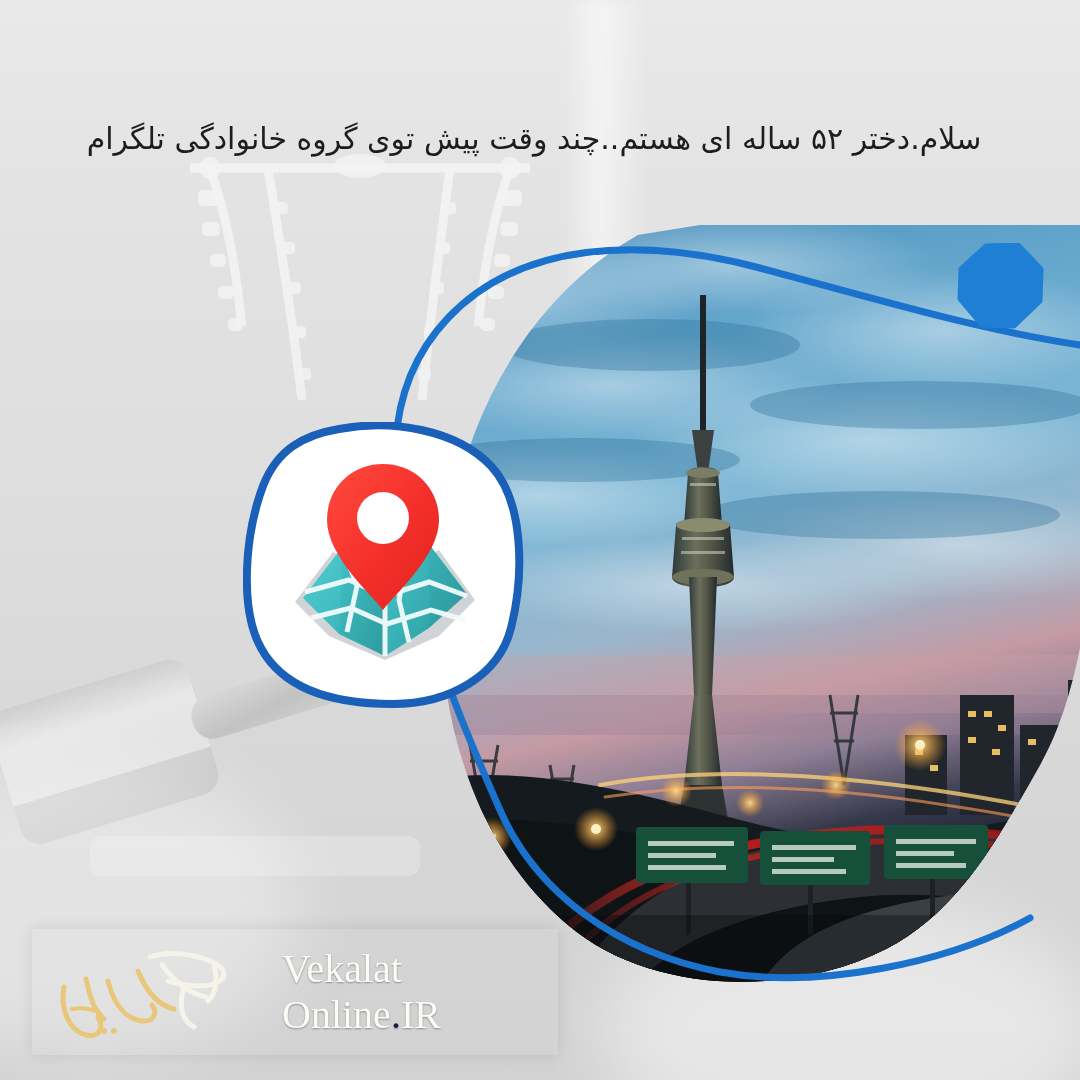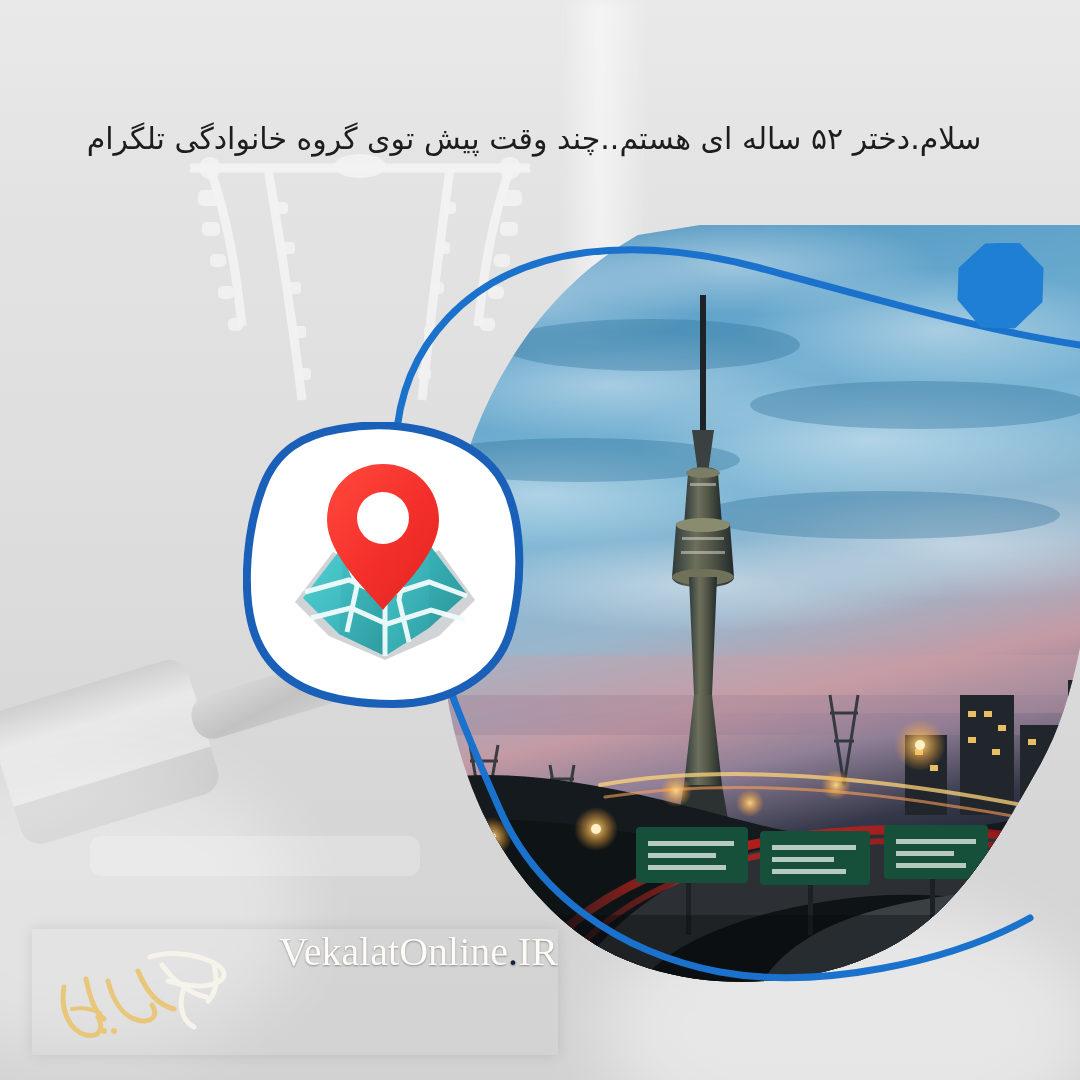--- a/index.html
+++ b/index.html
@@ -47,21 +47,21 @@
     font-size:30px;font-weight:400;line-height:62px;
     color:#1d1d1d;letter-spacing:0px;text-align:center;
   }
   .headline span{display:inline-block;transform:translateX(-6px);}
 
   
   .logo{position:absolute;left:32px;top:929px;width:526px;height:126px;
         display:flex;box-shadow:0 0 14px rgba(0,0,0,.10);}
   .logo-navy{width:220px;height:100%;position:relative;display:flex;
              align-items:center;justify-content:center;overflow:hidden;}
-  .logo-gold{flex:1;height:100%;display:flex;flex-direction:row;
+  .logo-gold{flex:1;height:100%;display:flex;flex-direction:column;
              align-items:flex-start;justify-content:center;padding-left:30px;box-sizing:border-box;}
   .logo-gold .l1,.logo-gold .l2{
       font-family:"Liberation Serif","DejaVu Serif",serif;
       font-size:40px;line-height:46px;color:#fdfbf5;
       text-shadow:0 1px 2px rgba(0,0,0,.35);white-space:nowrap;}
   .logo-gold .l2 .dot{color:#16213f;}
   .logo-gold .l2 .ir{font-size:40px;}
   .calli{position:absolute;left:10px;top:6px;width:200px;height:112px;}
 </style>
 </head>

